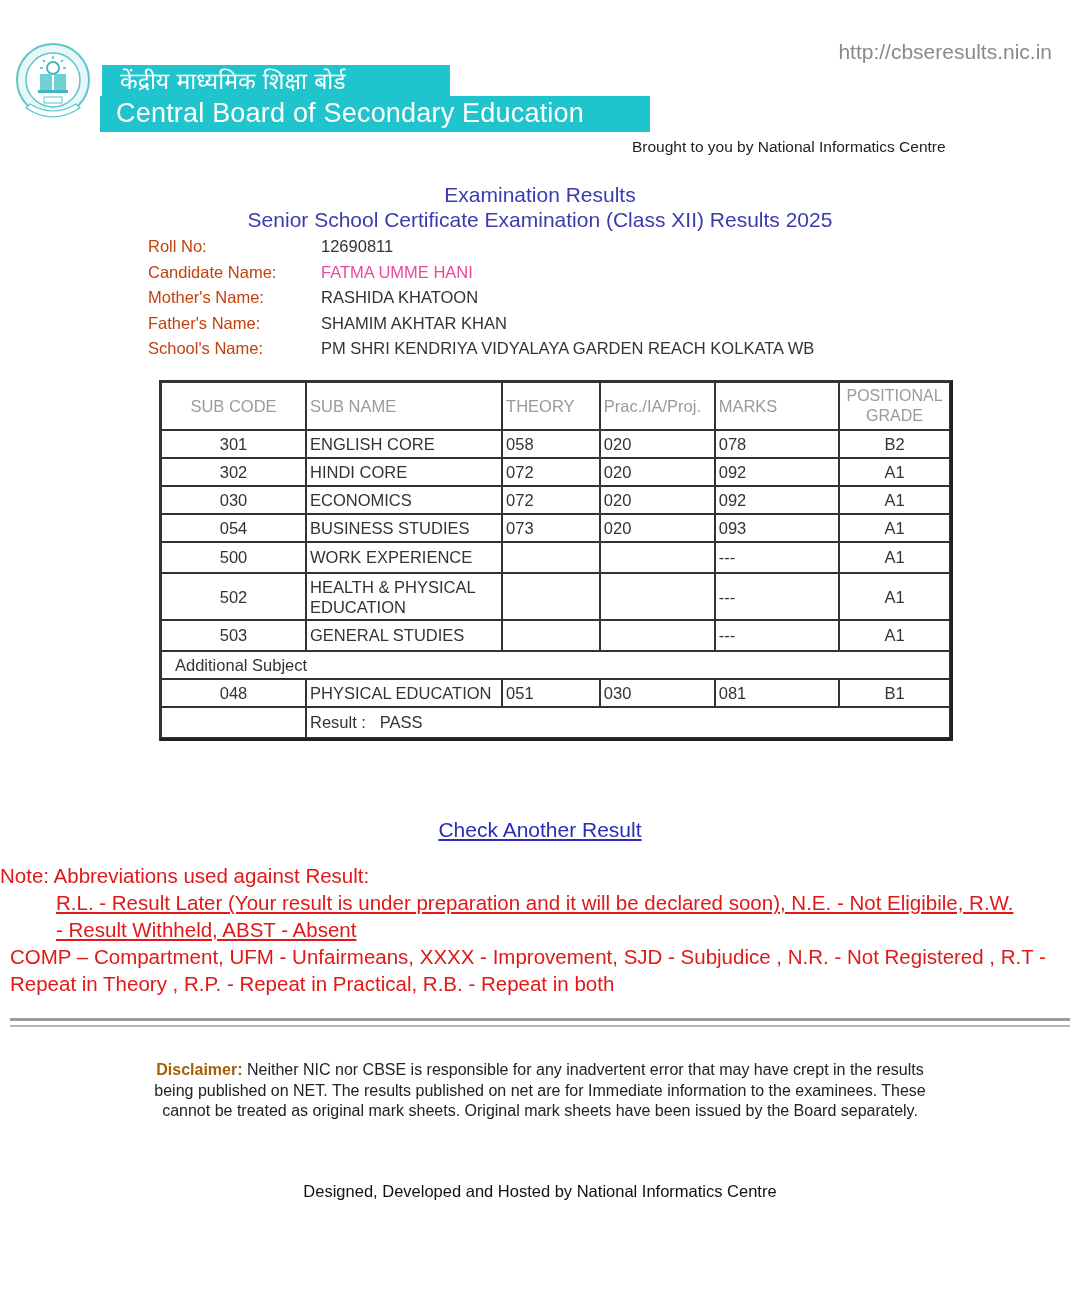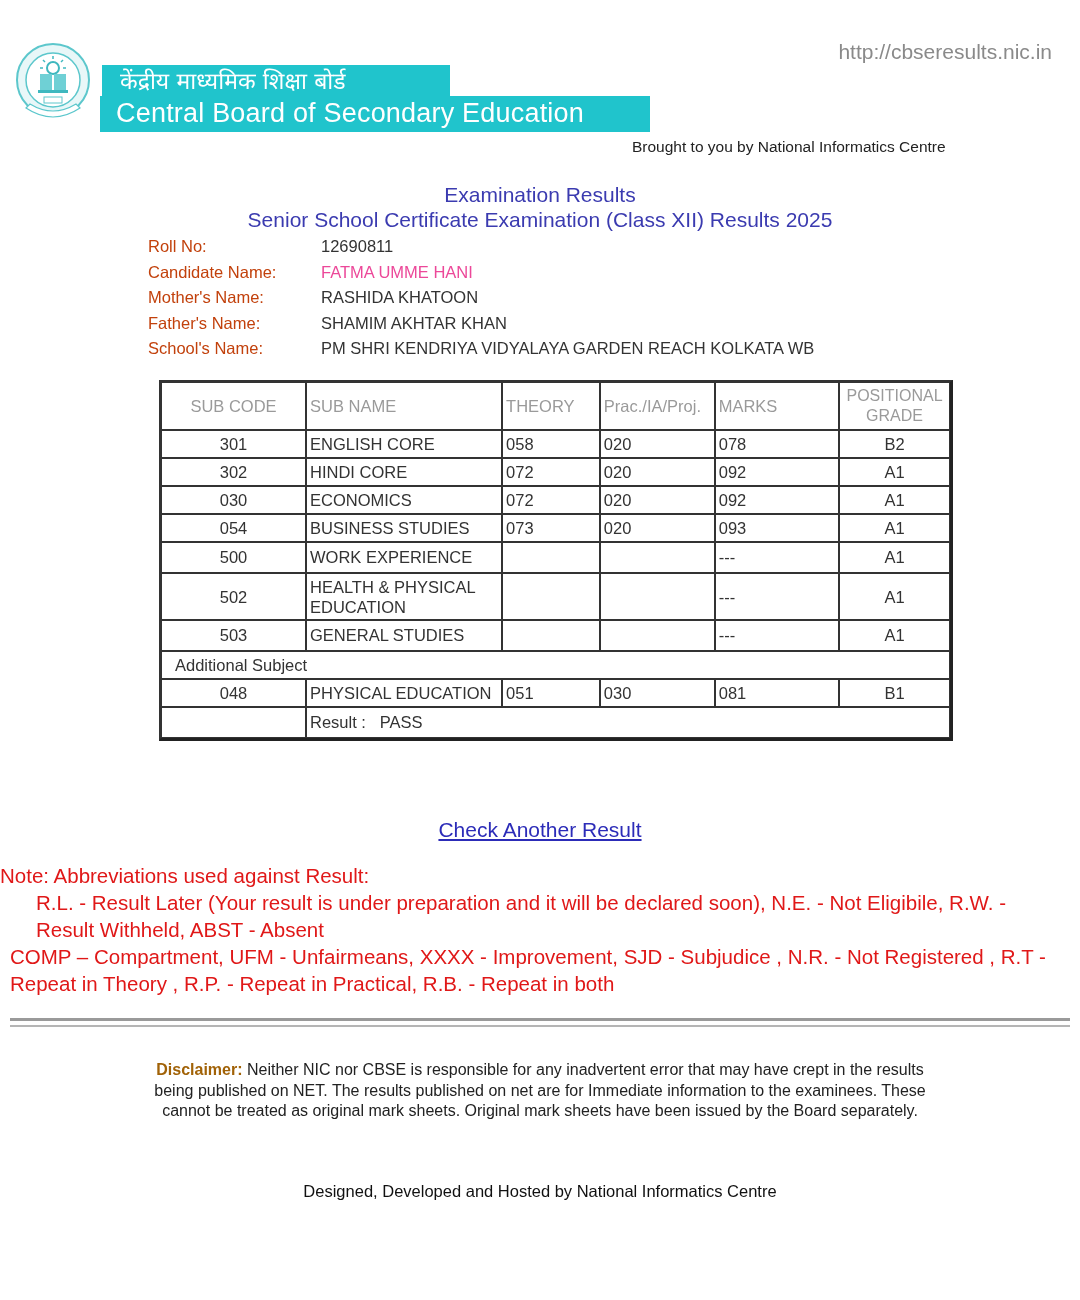--- a/index.html
+++ b/index.html
@@ -196,21 +196,21 @@
   </tr>
 </tbody>
   </table>
 
 <div class="check-link">
   <a href="#">Check Another Result</a>
 </div>
 
 <div class="note">
   <p>Note: Abbreviations used against Result:</p>
-  <p style="padding:0 36px;">R.L. - Result Later (Your result is under preparation and it will be declared soon), N.E. - Not Eligibile, R.W. - Result Withheld, ABST - Absent</p>
+  <p style="padding:0 56px;text-decoration:underline;">R.L. - Result Later (Your result is under preparation and it will be declared soon), N.E. - Not Eligibile, R.W. - Result Withheld, ABST - Absent</p>
   <p style="padding:0 10px;">COMP – Compartment, UFM - Unfairmeans, XXXX - Improvement, SJD - Subjudice , N.R. - Not Registered , R.T - Repeat in Theory , R.P. - Repeat in Practical, R.B. - Repeat in both</p>
 </div>
 
 <div class="hr1"></div>
 <div class="hr2"></div>
 
 <div class="disclaimer">
   <b>Disclaimer:</b><span> Neither NIC nor CBSE is responsible for any inadvertent error that may have crept in the results being published on NET. The results published on net are for Immediate information to the examinees. These cannot be treated as original mark sheets. Original mark sheets have been issued by the Board separately.</span>
 </div>
 

